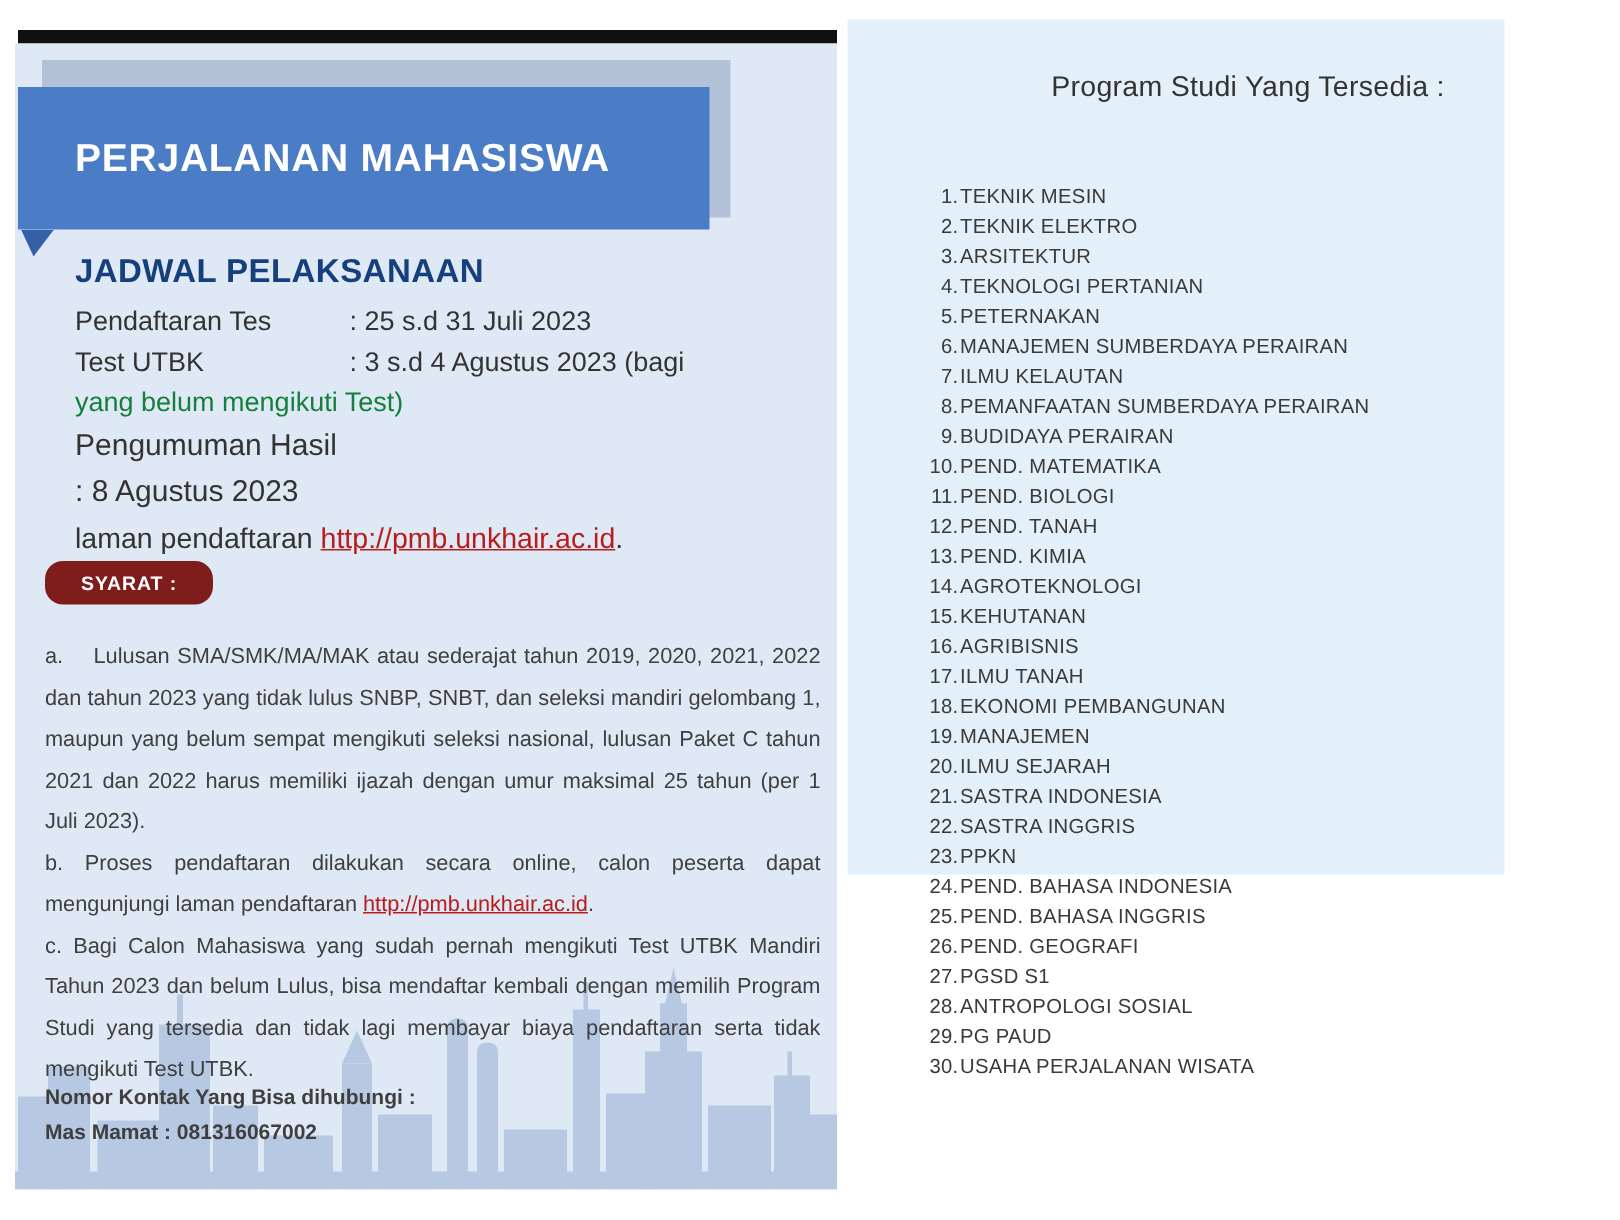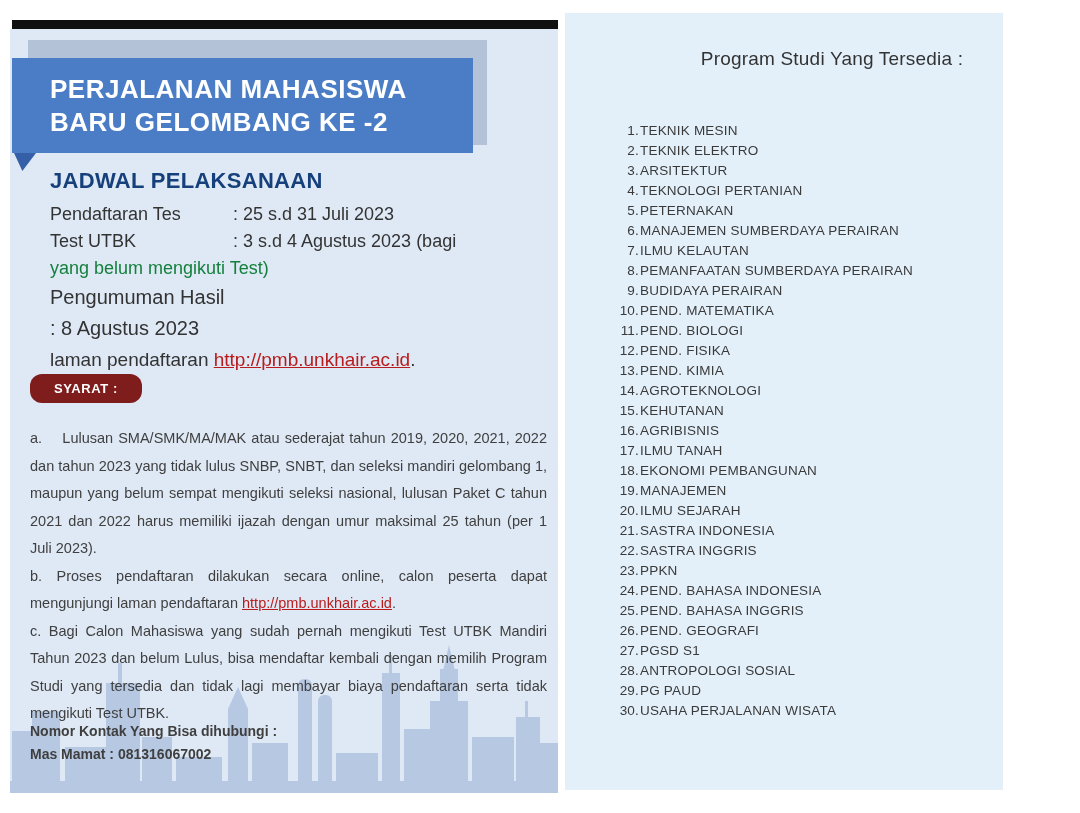--- a/index.html
+++ b/index.html
@@ -48,21 +48,21 @@
     font-size:14.5px;line-height:27.5px;color:#3f3f3f;text-align:justify;
   }
   .terms p{margin:0;}
   .contact{
     position:absolute;left:20px;top:691px;z-index:2;
     font-size:14px;line-height:23px;color:#3f3f3f;font-weight:bold;
   }
   .skyline{position:absolute;left:0;bottom:0;width:548px;height:150px;z-index:1;}
   
   .right-panel{
-    position:absolute;left:565px;top:13px;width:438px;height:777px;
+    position:absolute;left:565px;top:13px;width:438px;height:570px;
     background:#e3f0fa;box-sizing:border-box;
   }
   .prog-heading{
     margin-top:35px;text-align:center;transform:translateX(48px);
     font-size:19px;color:#333;letter-spacing:.2px;
   }
   .prog-list{
     margin:51px 0 0 50px;padding:0;list-style:none;
     font-size:13.5px;line-height:20px;color:#3a3a3a;letter-spacing:.2px;
   }
@@ -73,21 +73,20 @@
 </head>
 <body>
 
 <div class="black-bar"></div>
 
 <div class="left-panel">
 
   <div class="title-shadow"></div>
   <div class="title-box">
     <span class="tline">PERJALANAN MAHASISWA</span>
-    <span class="tline">BARU GELOMBANG KE -2</span>
   </div>
   <div class="title-tail"></div>
 
   <div class="jadwal">
     <div class="jadwal-heading">JADWAL PELAKSANAAN</div>
     <div class="sched-row">
       <span class="lab">Pendaftaran Tes</span>
       <span class="val">: 25 s.d 31 Juli 2023</span>
     </div>
     <div class="sched-row">
@@ -200,21 +199,21 @@
     <span class="plabel">PEND. MATEMATIKA</span>
   </li>
 
   <li>
     <span class="num">11.</span>
     <span class="plabel">PEND. BIOLOGI</span>
   </li>
 
   <li>
     <span class="num">12.</span>
-    <span class="plabel">PEND. FISIKA</span>
+    <span class="plabel">PEND. TANAH</span>
   </li>
 
   <li>
     <span class="num">13.</span>
     <span class="plabel">PEND. KIMIA</span>
   </li>
 
   <li>
     <span class="num">14.</span>
     <span class="plabel">AGROTEKNOLOGI</span>

